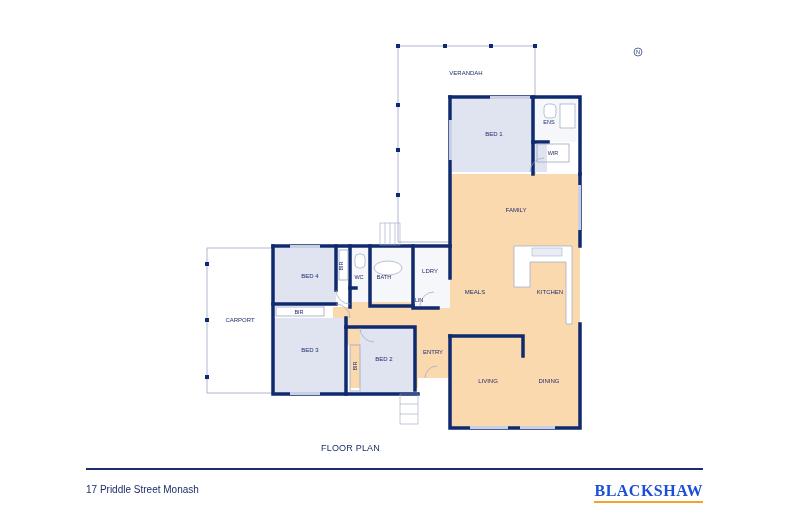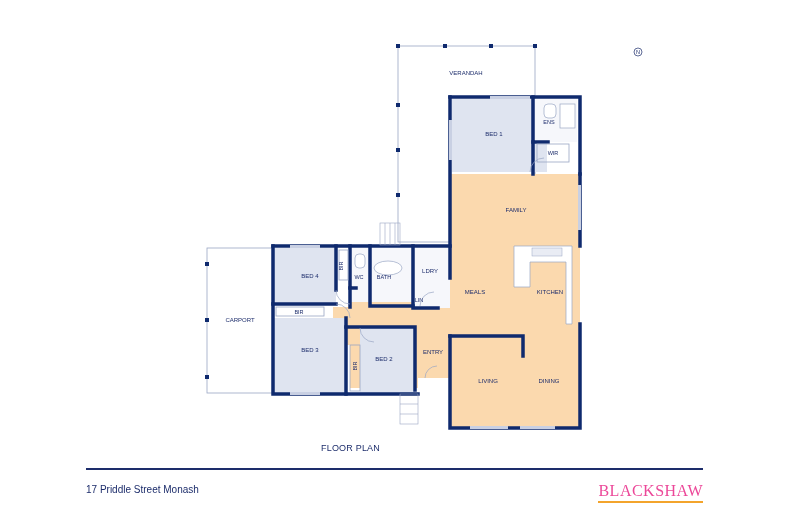--- a/index.html
+++ b/index.html
@@ -3,21 +3,21 @@
 <meta charset="utf-8">
 <style>
   html,body{margin:0;padding:0;background:#ffffff;}
   body{width:790px;height:527px;position:relative;overflow:hidden;font-family:"Liberation Sans",sans-serif;}
   #plan{position:absolute;left:0;top:0;width:790px;height:527px;}
   .lbl{font-family:"Liberation Sans",sans-serif;font-size:6px;fill:#1d2d6b;text-anchor:middle;}
   .lbl-v{font-family:"Liberation Sans",sans-serif;font-size:5.5px;fill:#1d2d6b;text-anchor:middle;}
   .plan-title{position:absolute;left:0;width:701px;top:443px;text-align:center;font-size:9px;color:#1d2d6b;letter-spacing:0.2px;}
   .rule{position:absolute;left:86px;top:468px;width:617px;height:2px;background:#1d2d6b;}
   .address{position:absolute;left:86px;top:484px;font-size:10px;color:#1d2d6b;}
-  .brand{position:absolute;right:87px;top:482px;font-family:"Liberation Serif",serif;font-weight:normal;font-size:16px;color:#ec4899;letter-spacing:0.5px;padding-bottom:1px;border-bottom:2px solid #f3a42c;}
+  .brand{position:absolute;right:87px;top:482px;font-family:"Liberation Serif",serif;font-weight:bold;font-size:16px;color:#1d4ed8;letter-spacing:0.5px;padding-bottom:1px;border-bottom:2px solid #f3a42c;}
 </style>
 </head>
 <body>
 
 <svg id="plan" viewBox="0 0 790 527" xmlns="http://www.w3.org/2000/svg">
 
   <g>
     <rect x="398" y="46" width="137" height="196" fill="none" stroke="#9aa6c4" stroke-width="0.8"></rect>
     <rect x="396" y="44" width="4" height="4" fill="#0f2a6e"></rect>
     <rect x="443" y="44" width="4" height="4" fill="#0f2a6e"></rect>

